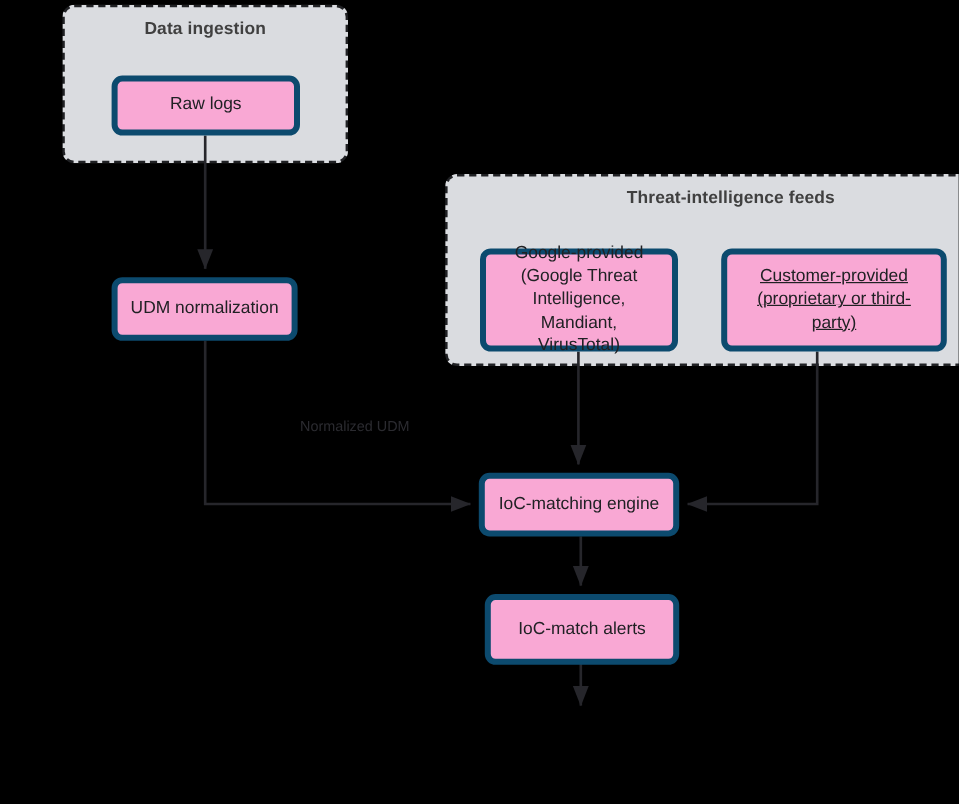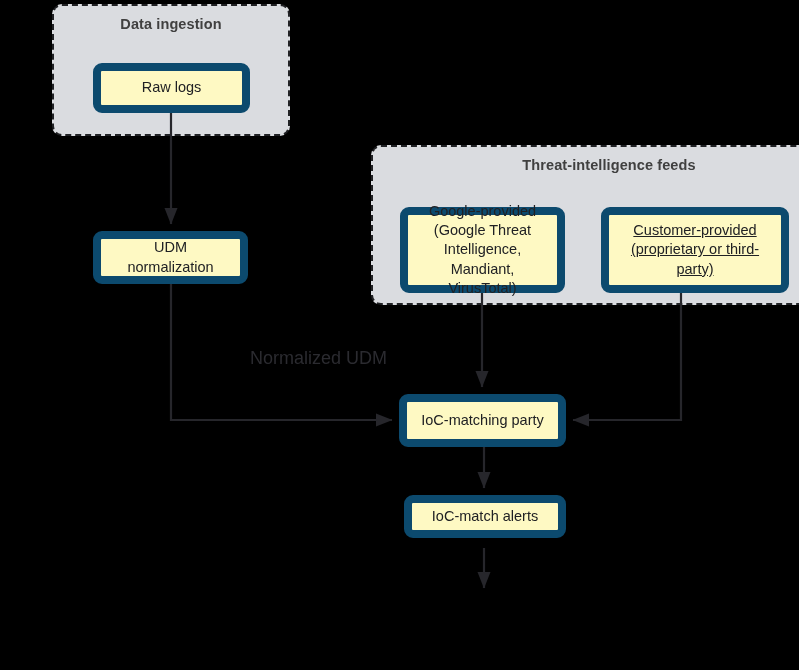--- a/index.html
+++ b/index.html
@@ -37,38 +37,38 @@
     right: 0;
     top: 10px;
     text-align: center;
     font-size: 14.5px;
     font-weight: bold;
     color: #404040;
     letter-spacing: 0.1px;
   }
   .node {
     position: absolute;
-    background: #fef9c3;
-    border: 8px solid #0c4a6e;
+    background: #f9a8d4;
+    border: 5px solid #0c4a6e;
     border-radius: 9px;
     box-sizing: border-box;
     display: flex;
     align-items: center;
     justify-content: center;
     text-align: center;
     color: #202124;
     font-size: 14.5px;
     line-height: 1.32;
     padding: 4px 8px;
   }
   .node .txt { display: block; width: 100%; }
   .edge-label {
     position: absolute;
     color: #2b2b30;
-    font-size: 18px;
+    font-size: 12px;
     white-space: nowrap;
   }
   .b { font-weight: bold; }
 </style>
 </head>
 <body>
 
 <div id="stage">
 
   <div class="group-box" id="group-data-ingestion" style="left: 52px; top: 4px; width: 238px; height: 132px;">
@@ -123,21 +123,21 @@
 
   <div class="node" id="node-google-provided-feed" style="left: 400px; top: 207px; width: 165px; height: 86px;">
     <span class="txt">Google-provided<br>(Google Threat<br>Intelligence, Mandiant,<br>VirusTotal)</span>
   </div>
 
   <div class="node" id="node-customer-provided-feed" style="left: 601px; top: 207px; width: 188px; height: 86px; text-decoration: underline;">
     <span class="txt">Customer-provided<br>(proprietary or third-<br>party)</span>
   </div>
 
   <div class="node" id="node-ioc-matching-engine" style="left: 399px; top: 394px; width: 167px; height: 53px;">
-    <span class="txt">IoC-matching party</span>
+    <span class="txt">IoC-matching engine</span>
   </div>
 
-  <div class="node" id="node-ioc-match-alerts" style="left: 404px; top: 495px; width: 162px; height: 43px;">
+  <div class="node" id="node-ioc-match-alerts" style="left: 404px; top: 495px; width: 162px; height: 59px;">
     <span class="txt">IoC-match alerts</span>
   </div>
 
 
 </div>
 
 </body></html>

